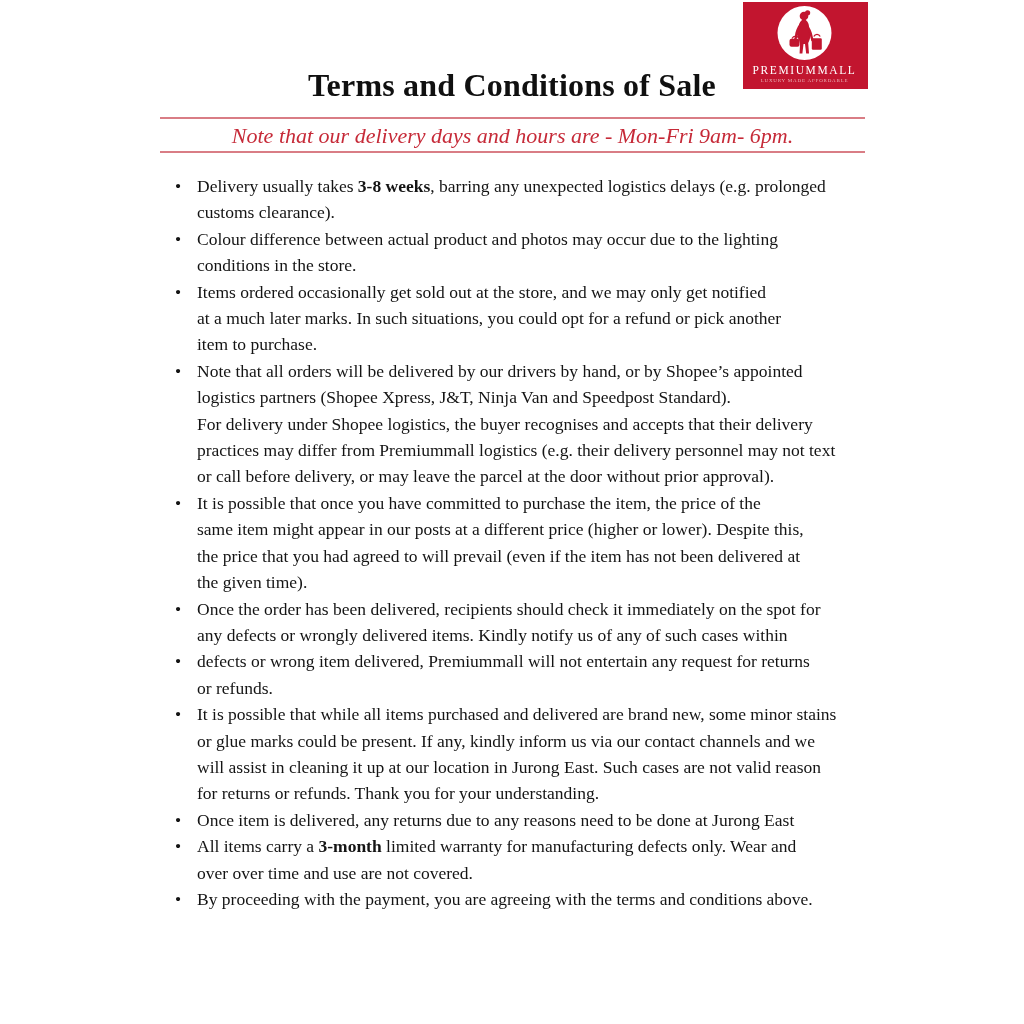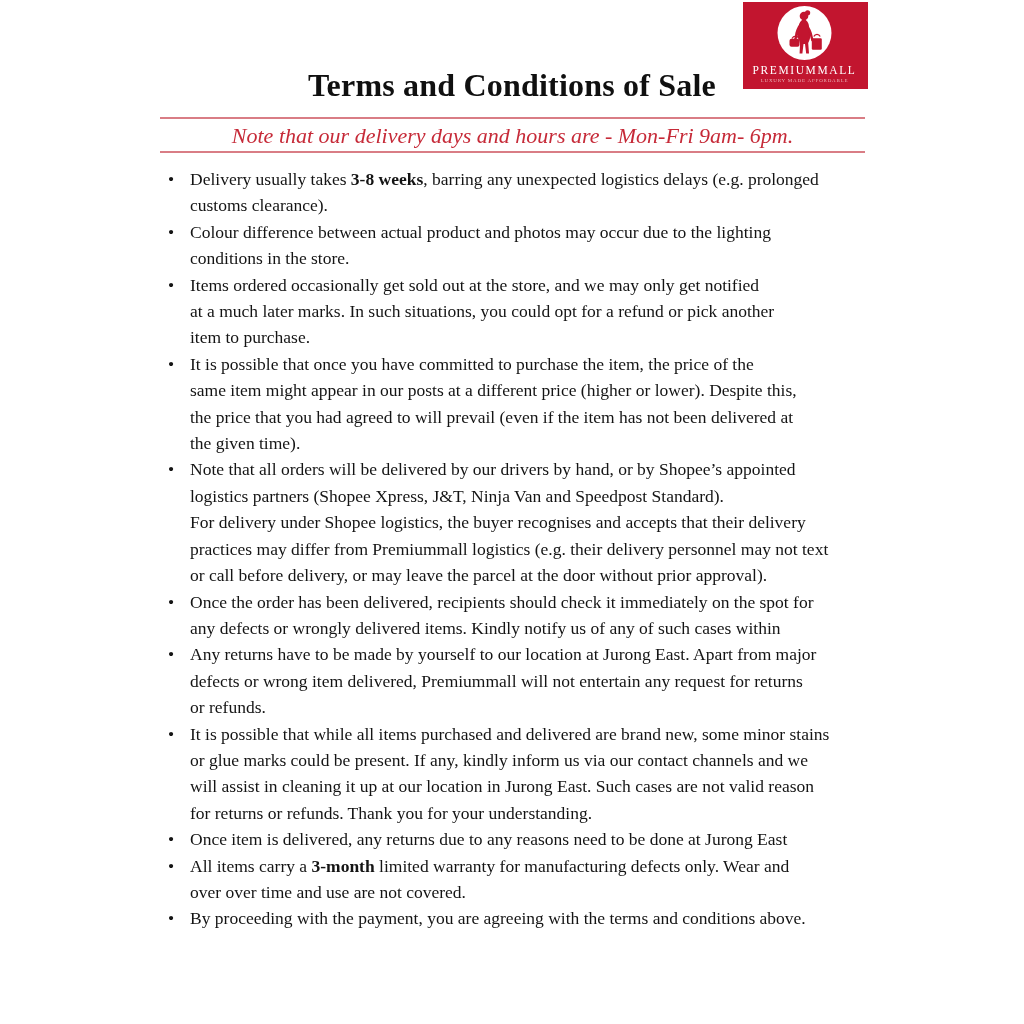--- a/index.html
+++ b/index.html
@@ -44,21 +44,21 @@
     position:absolute;
     top:123px;left:160px;width:705px;
     text-align:center;
     font-style:italic;
     font-size:22px;
     color:var(--note-red);
   }
   ul.terms{
     position:absolute;
     top:161px;left:160px;width:706px;
-    margin:5px;padding:0;
+    margin:12px;padding:0;
     list-style:none;
     font-size:17.5px;
     line-height:26.4px;
   }
   li.term{
     position:relative;
     padding-left:25px;
   }
   li.term::before{
     content:"\2022";
@@ -109,38 +109,37 @@
       <li class="term">
         <div class="line"><span>Colour difference between actual product and photos may occur due to the lighting</span></div>
         <div class="line"><span>conditions in the store.</span></div>
       </li>
       <li class="term">
         <div class="line"><span>Items ordered occasionally get sold out at the store, and we may only get notified</span></div>
         <div class="line"><span>at a much later marks. In such situations, you could opt for a refund or pick another</span></div>
         <div class="line"><span>item to purchase.</span></div>
       </li>
       <li class="term">
-        <div class="line"><span>It is possible that once you have committed to purchase the item, the price of the</span></div>
-        <div class="line"><span>same item might appear in our posts at a different price (higher or lower). Despite this,</span></div>
-        <div class="line"><span>the price that you had agreed to will prevail (even if the item has not been delivered at</span></div>
-        <div class="line"><span>the given time).</span></div>
-      </li>
-      <li class="term">
         <div class="line"><span>Note that all orders will be delivered by our drivers by hand, or by Shopee’s appointed</span></div>
         <div class="line"><span>logistics partners (Shopee Xpress, J&amp;T, Ninja Van and Speedpost Standard).</span></div>
         <div class="line"><span>For delivery under Shopee logistics, the buyer recognises and accepts that their delivery</span></div>
         <div class="line"><span>practices may differ from Premiummall logistics (e.g. their delivery personnel may not text</span></div>
         <div class="line"><span>or call before delivery, or may leave the parcel at the door without prior approval).</span></div>
       </li>
       <li class="term">
+        <div class="line"><span>It is possible that once you have committed to purchase the item, the price of the</span></div>
+        <div class="line"><span>same item might appear in our posts at a different price (higher or lower). Despite this,</span></div>
+        <div class="line"><span>the price that you had agreed to will prevail (even if the item has not been delivered at</span></div>
+        <div class="line"><span>the given time).</span></div>
+      </li>
+      <li class="term">
         <div class="line"><span>Once the order has been delivered, recipients should check it immediately on the spot for</span></div>
         <div class="line"><span>any defects or wrongly delivered items. Kindly notify us of any of such cases within</span></div>
       </li>
       <li class="term">
-        <div class="line"><span>Any returns have to be made by yourself to our location at Jurong East. Apart from major</span></div>
         <div class="line"><span>defects or wrong item delivered, Premiummall will not entertain any request for returns</span></div>
         <div class="line"><span>or refunds.</span></div>
       </li>
       <li class="term">
         <div class="line"><span>It is possible that while all items purchased and delivered are brand new, some minor stains</span></div>
         <div class="line"><span>or glue marks could be present. If any, kindly inform us via our contact channels and we</span></div>
         <div class="line"><span>will assist in cleaning it up at our location in Jurong East. Such cases are not valid reason</span></div>
         <div class="line"><span>for returns or refunds. Thank you for your understanding.</span></div>
       </li>
       <li class="term">

